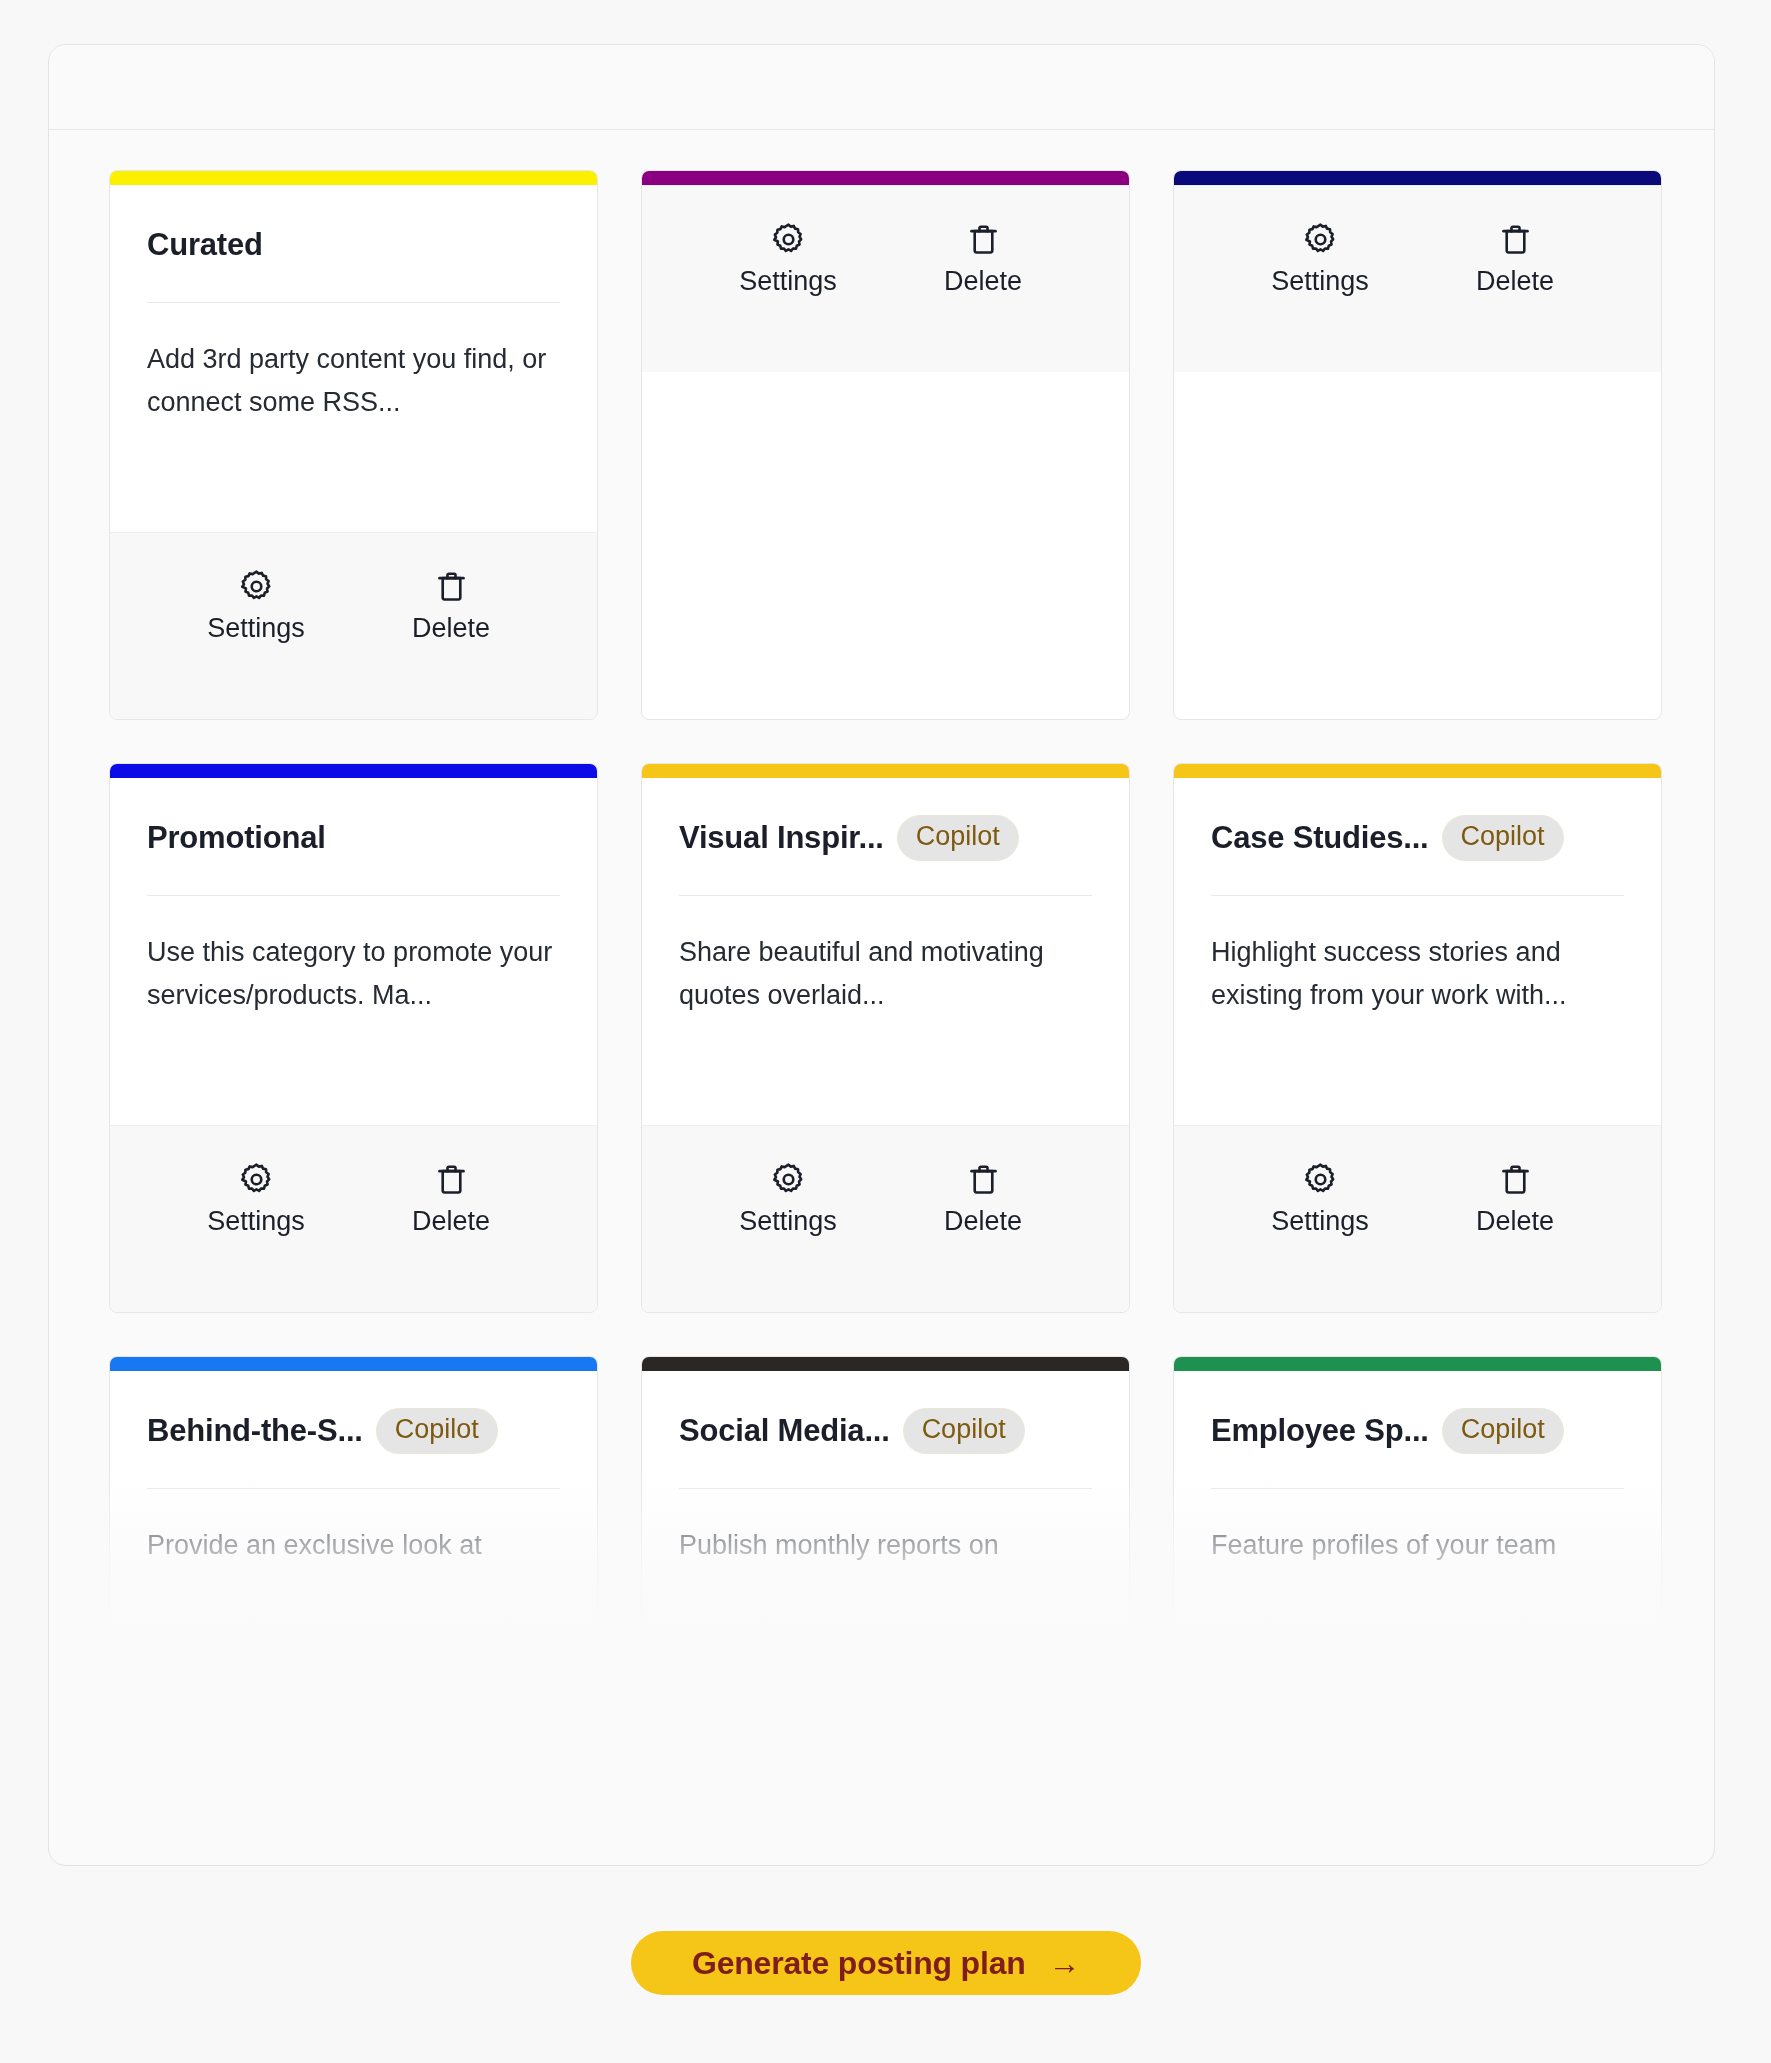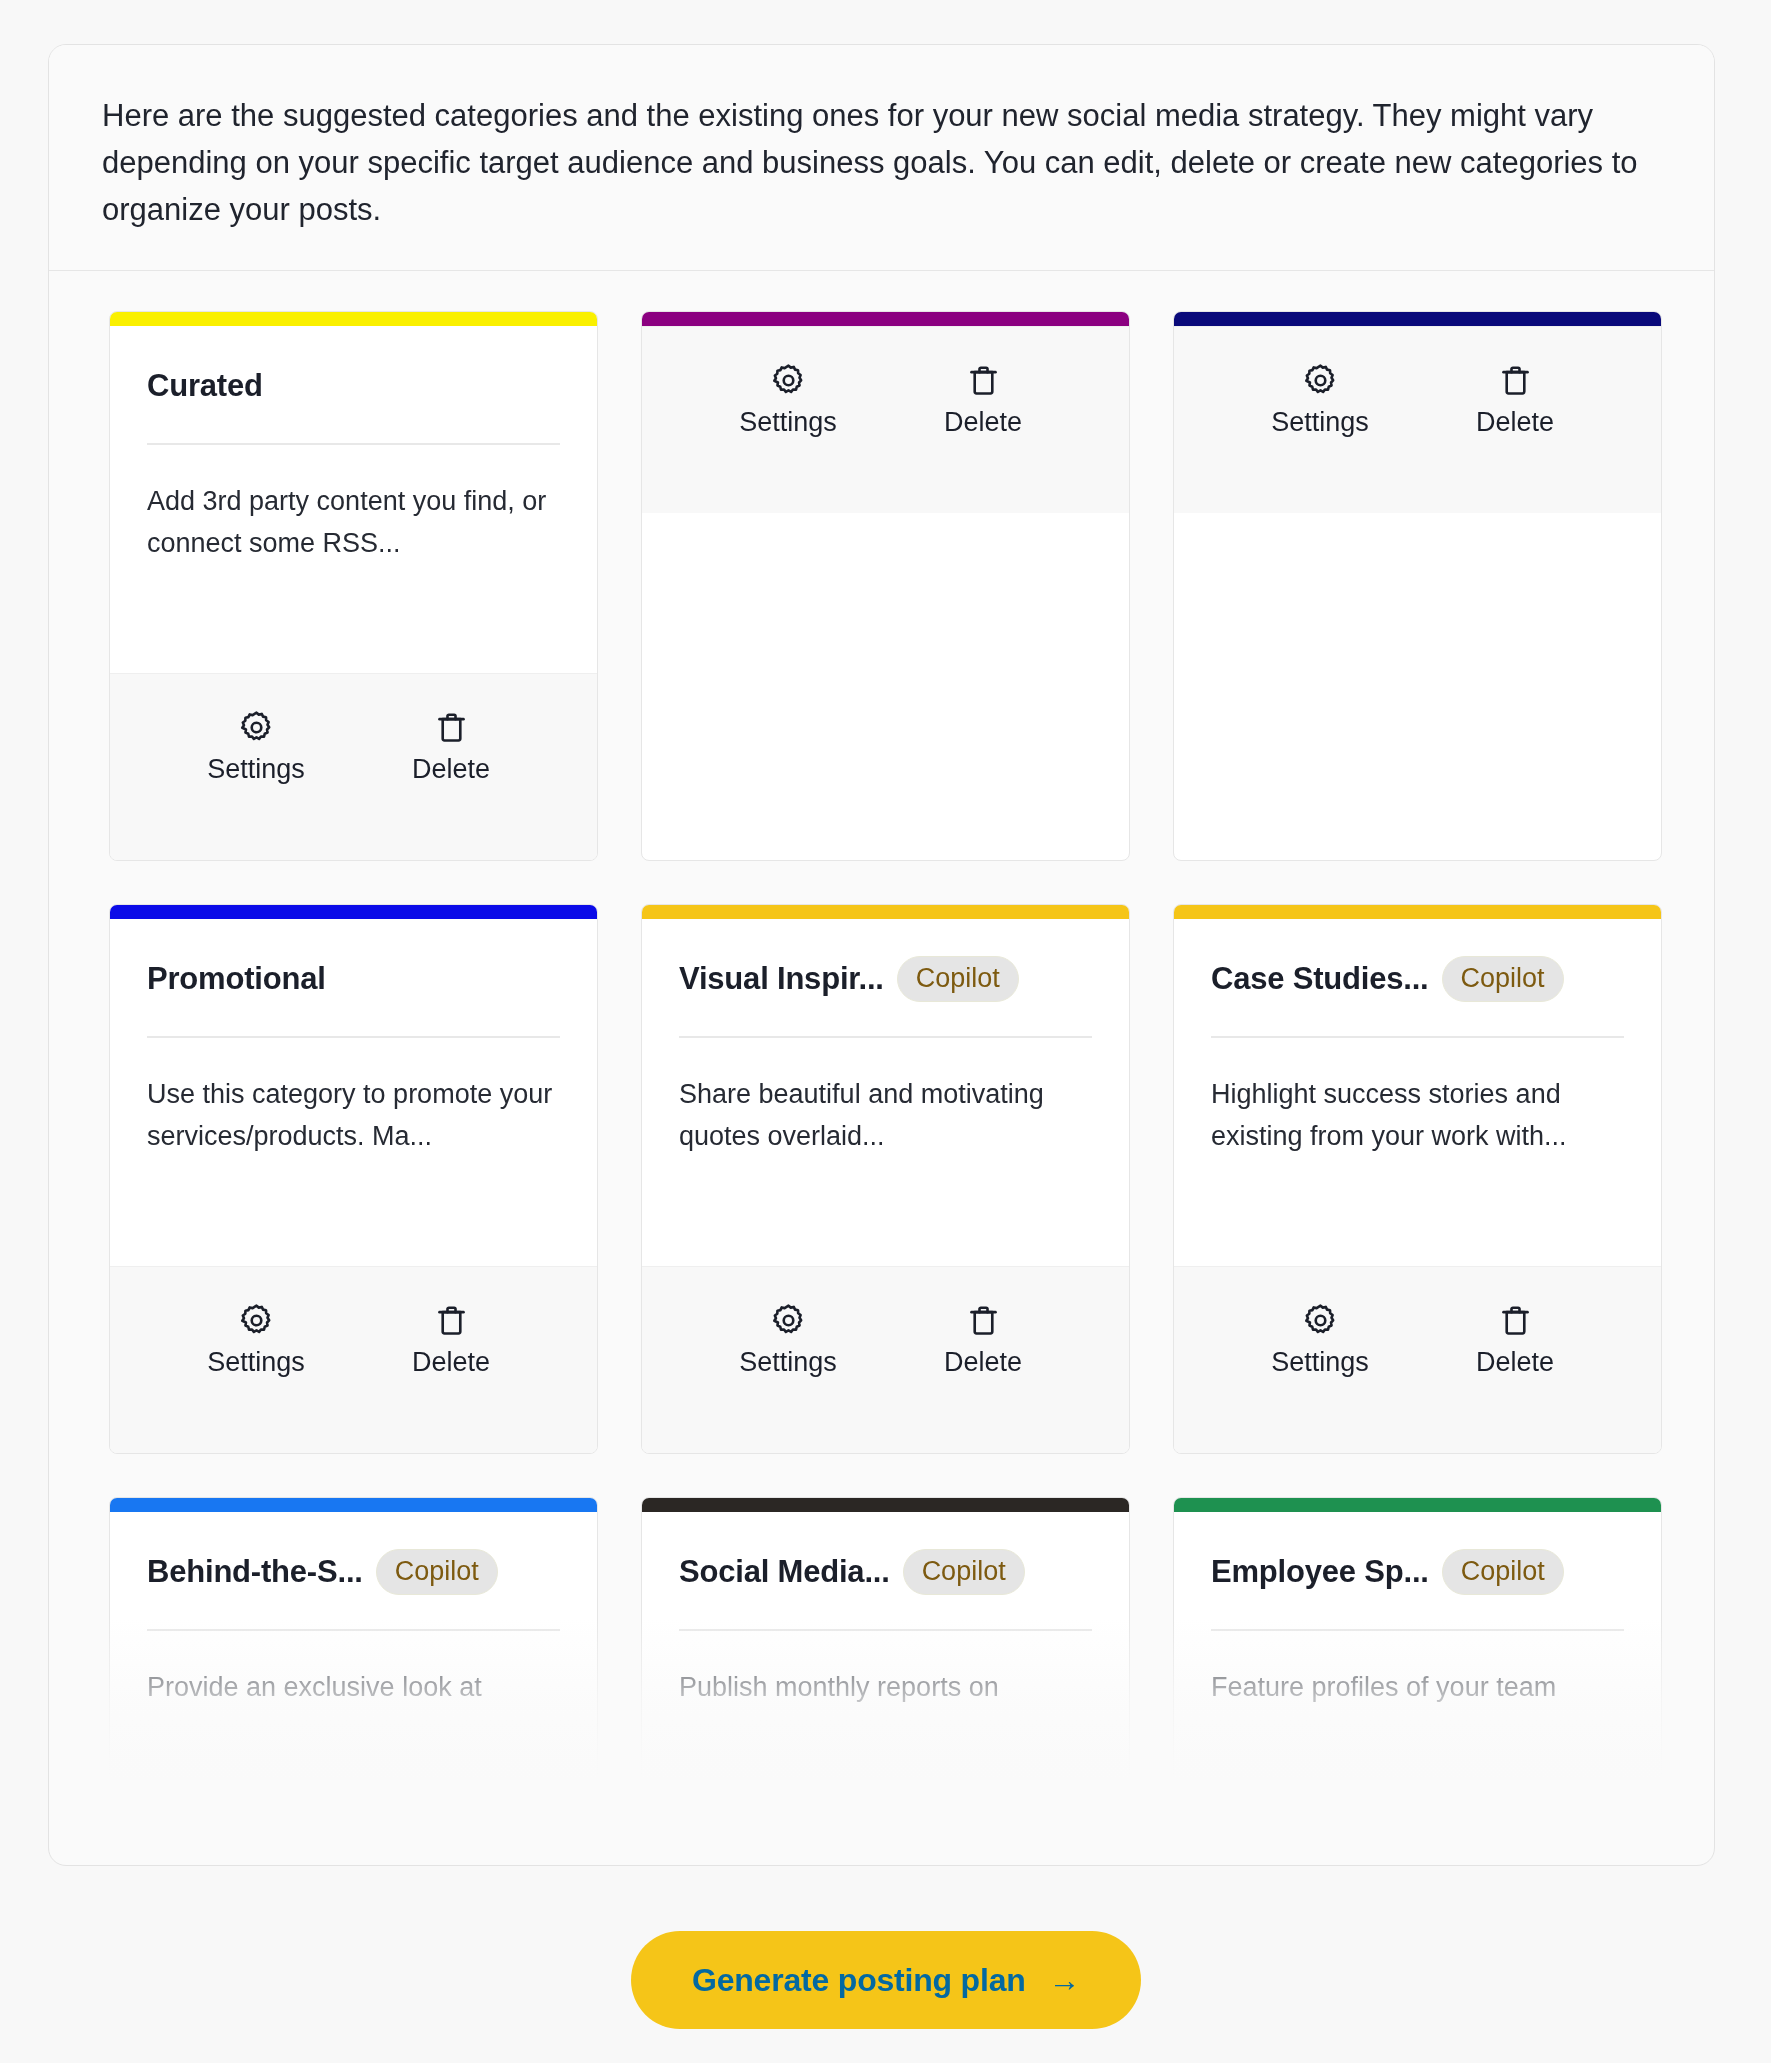--- a/index.html
+++ b/index.html
@@ -202,24 +202,24 @@
     top: 1931px;
     display: flex;
     justify-content: center;
   }
 
   .cta-button {
     display: inline-flex;
     align-items: center;
     gap: 22.6px;
     background: #F5C518;
-    color: #0369a1;
+    color: #7f1d1d;
     border: none;
     border-radius: 805px;
-    padding: 33px 61px;
+    padding: 16px 61px;
     font-family: "Liberation Sans", sans-serif;
     font-size: 32px;
     font-weight: 700;
     letter-spacing: -0.2px;
     cursor: pointer;
     line-height: 1;
   }
 
   .cta-arrow {
     font-size: 32px;
@@ -229,21 +229,20 @@
   }
 </style>
 </head>
 <body>
 
 <div class="page">
 
   <div class="panel">
 
     <div class="panel-header">
-      <p class="panel-desc">Here are the suggested categories and the existing ones for your new social media strategy. They might vary depending on your specific target audience and business goals. You can edit, delete or create new categories to organize your posts.</p>
     </div>
 
     <div class="grid-wrap">
       <div class="grid" id="cards-grid">
           <div class="card">
             <div class="card-accent" style="background: rgb(250, 240, 0);"></div>
             <div class="card-body">
               <div class="card-title-row">
                 <span class="card-title">Curated</span>
               </div>

